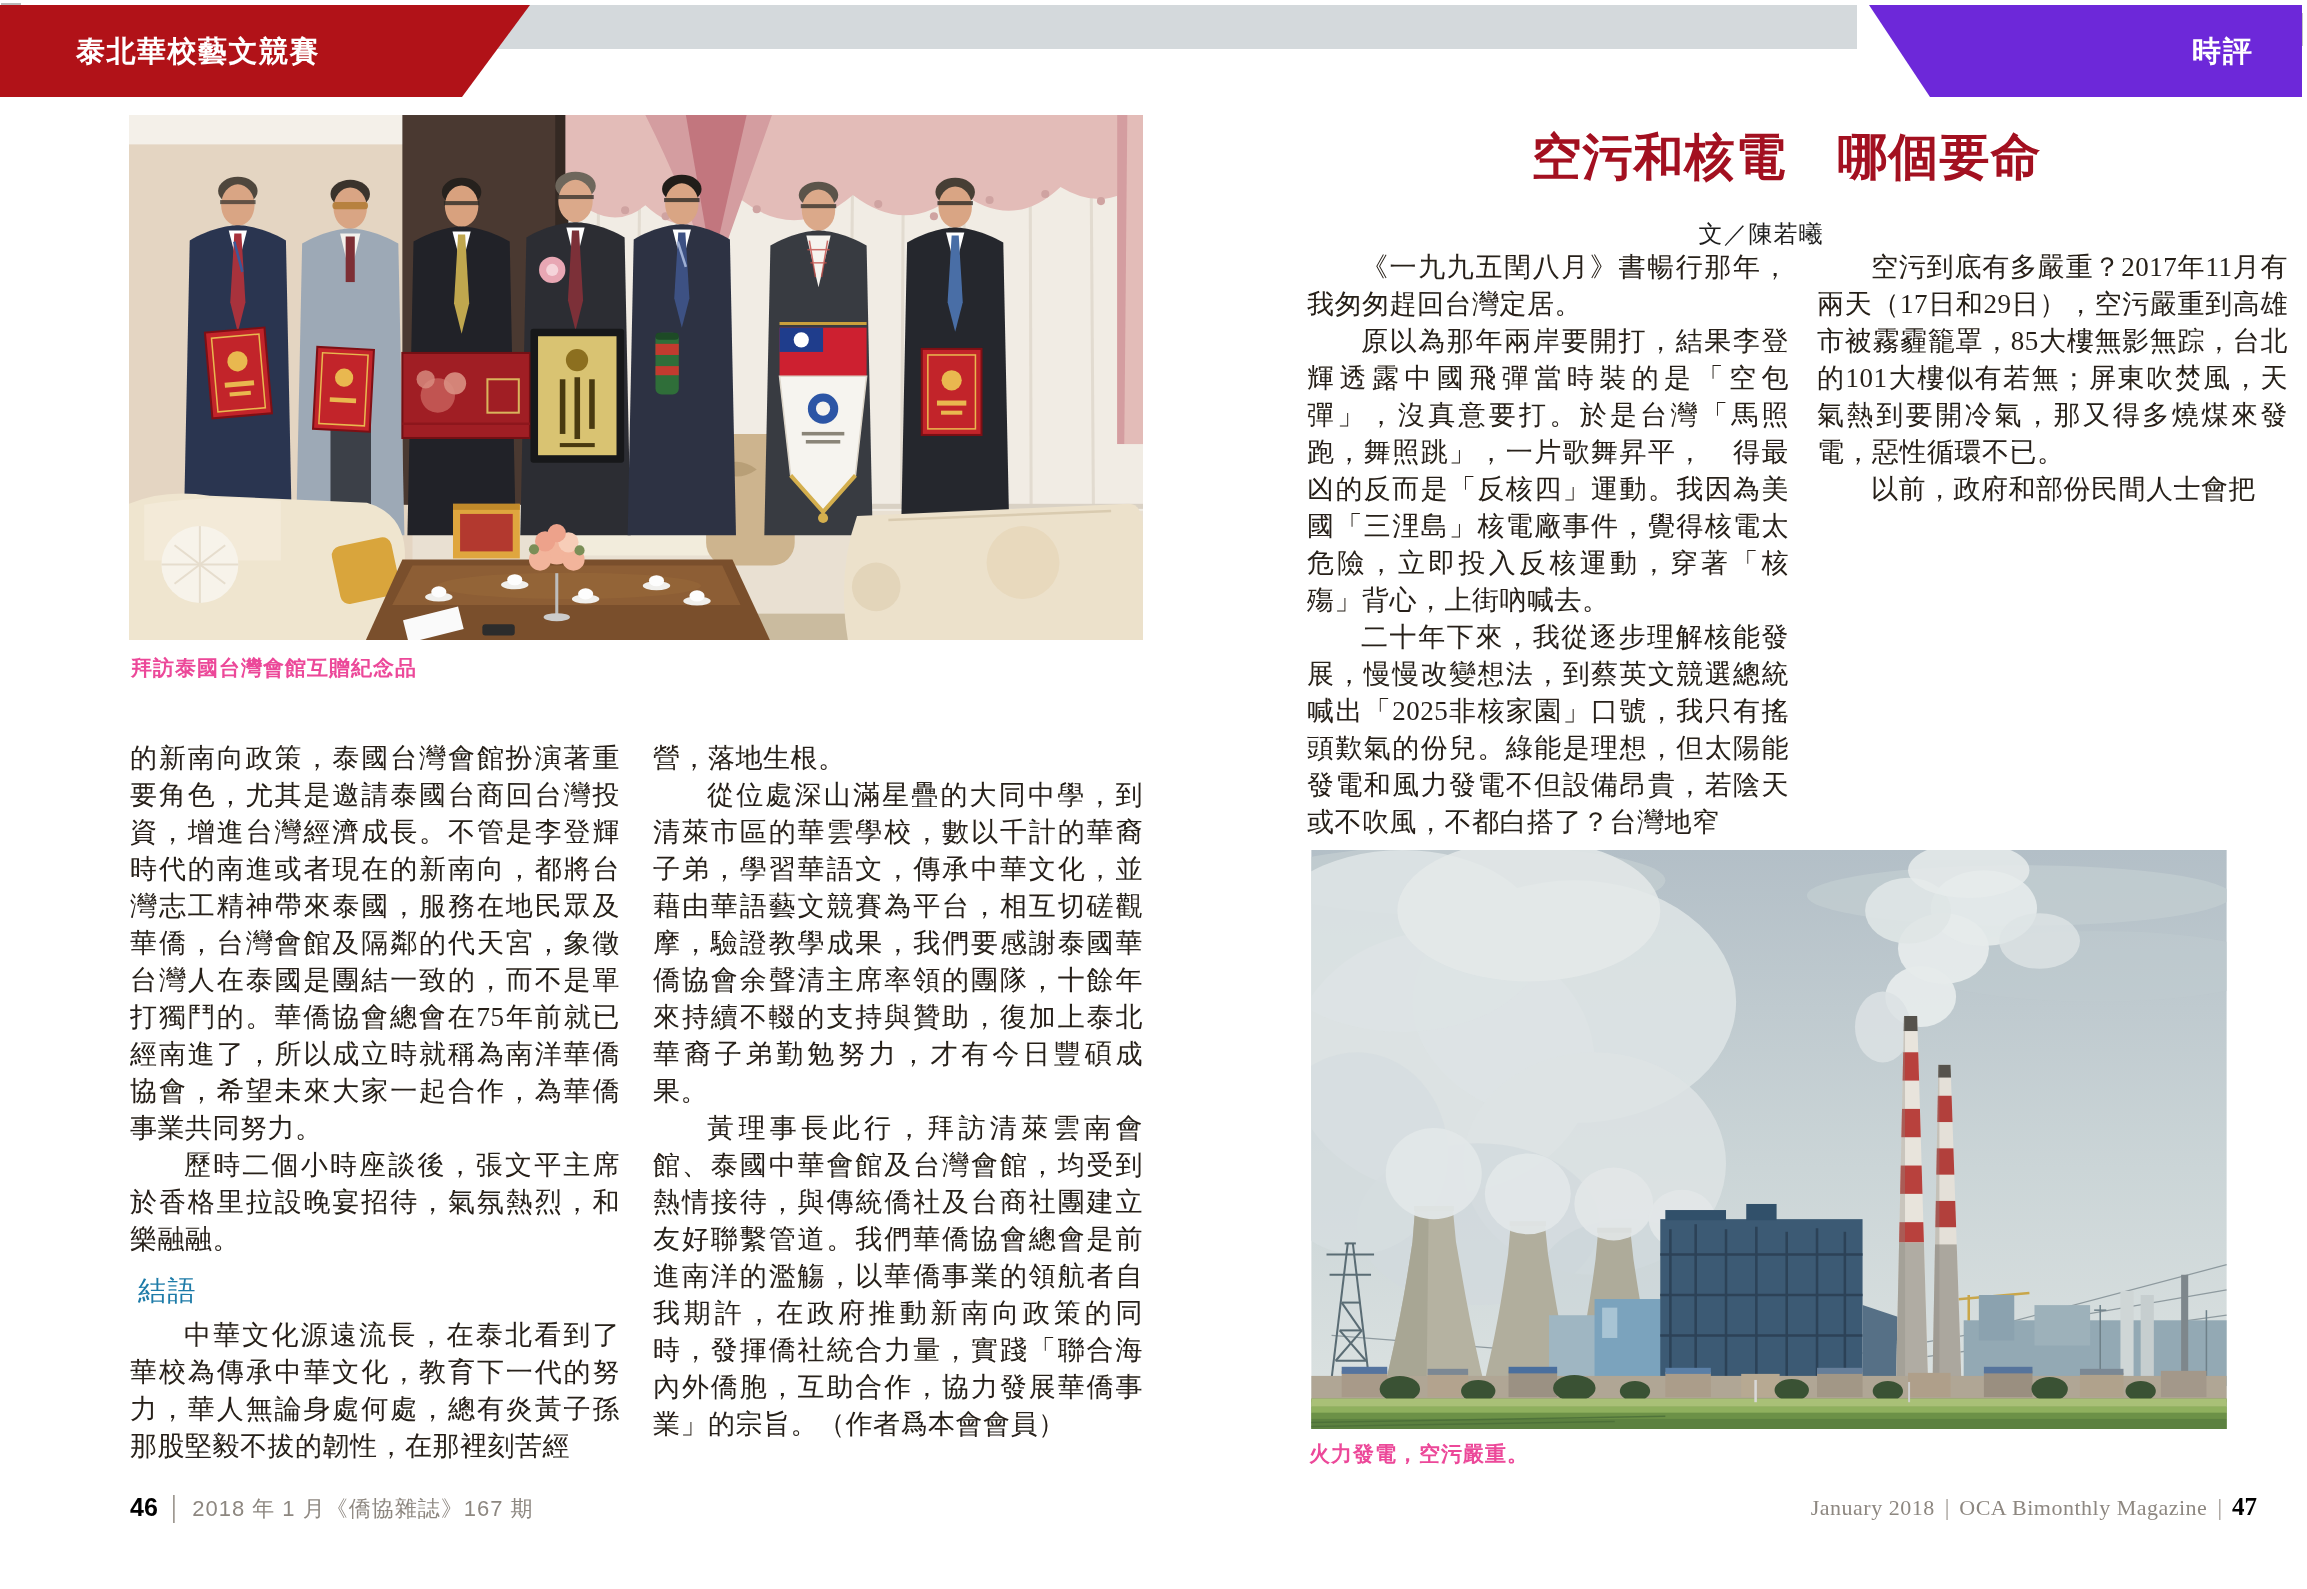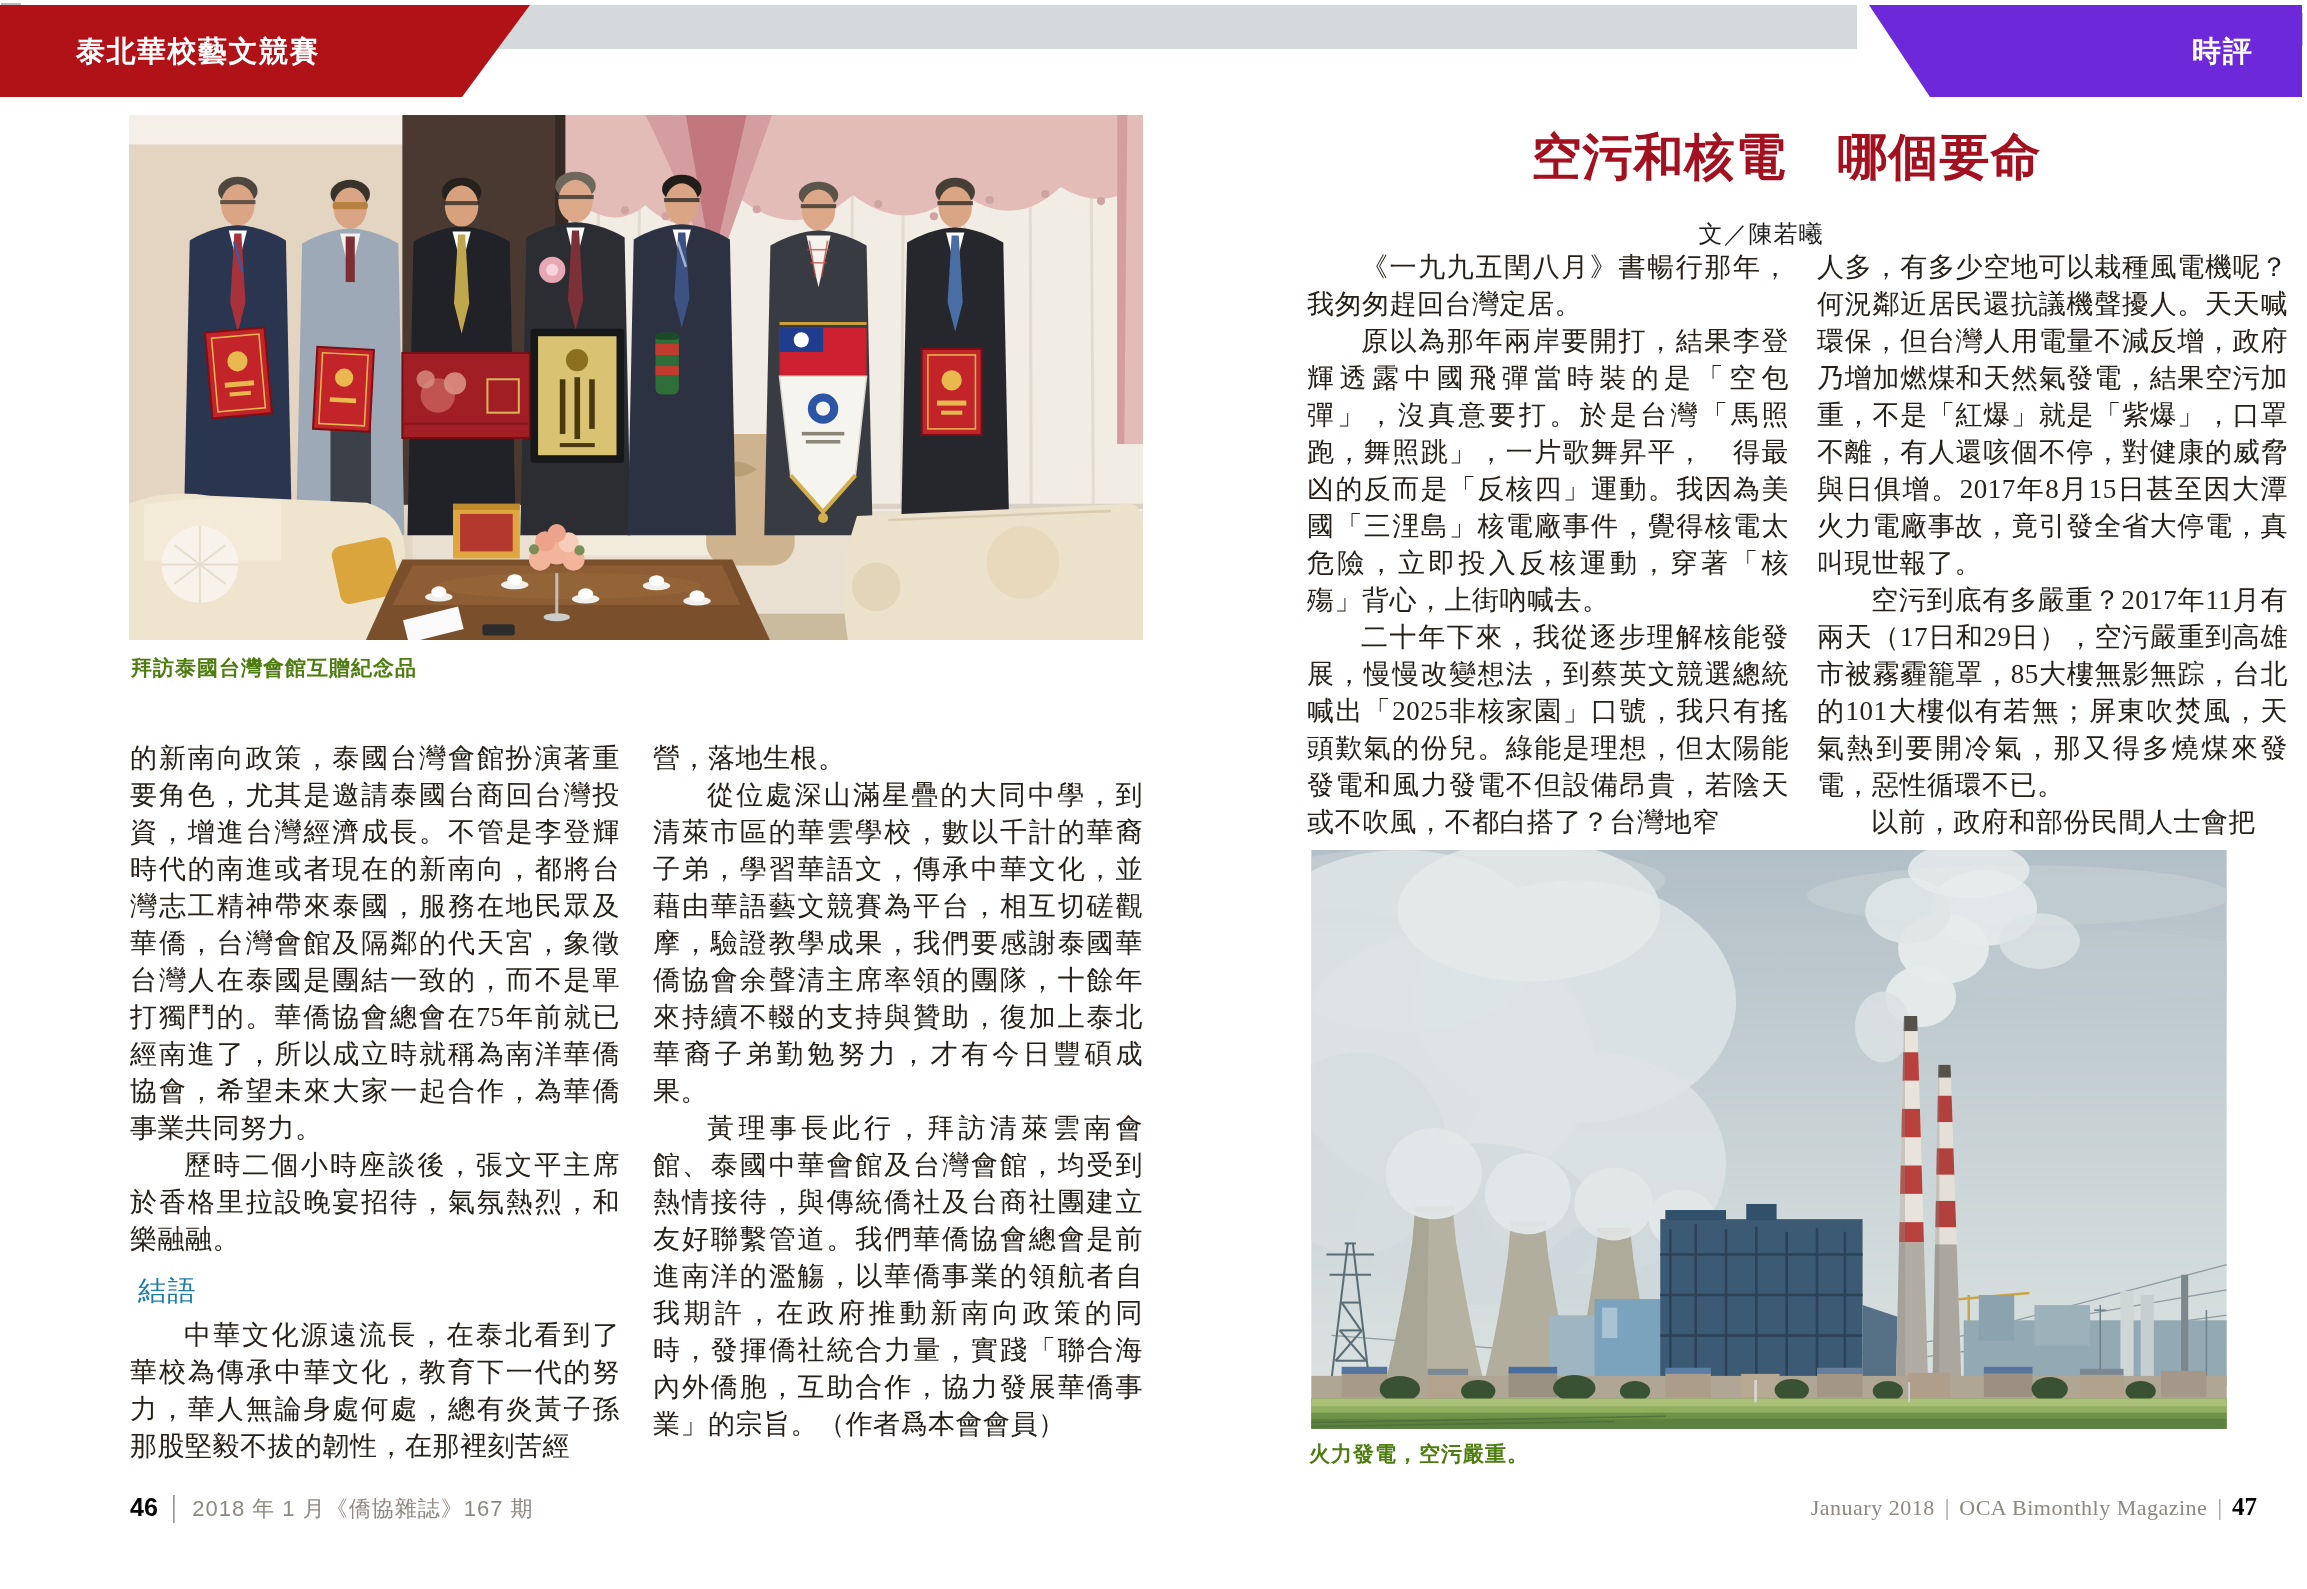--- a/index.html
+++ b/index.html
@@ -18,21 +18,21 @@
                font-family:"Liberation Sans","DejaVu Sans",sans-serif;font-weight:bold;
                font-size:29px;letter-spacing:2px;}
   .cropmark-tl-v{position:absolute;left:1px;top:3px;width:2px;height:36px;background:#b9b9b9;}
   .cropmark-tl-h{position:absolute;left:1px;top:3px;width:20px;height:2px;background:#b9b9b9;}
   .cropmark-tr-v{position:absolute;left:2301px;top:13px;width:2px;height:33px;background:#c4c4c4;}
   
   .photo-left{position:absolute;left:129px;top:115px;width:1014px;height:525px;overflow:hidden;}
   .photo-right{position:absolute;left:1311px;top:850px;width:916px;height:579px;overflow:hidden;}
   .photo-left svg,.photo-right svg{display:block;}
   
-  .caption{position:absolute;font-weight:bold;color:#4d7c0f;font-size:21px;letter-spacing:1px;
+  .caption{position:absolute;font-weight:bold;color:#ec4899;font-size:21px;letter-spacing:1px;
            font-family:"Liberation Sans","DejaVu Sans",sans-serif;}
   .caption-left{left:131px;top:654px;}
   .caption-right{left:1309px;top:1440px;}
   
   .article-title{position:absolute;left:1311px;top:124px;width:951px;text-align:center;
            font-weight:bold;font-size:50px;color:#a31020;letter-spacing:1px;}
   .byline-row{position:absolute;left:1311px;top:218px;width:885px;display:flex;align-items:center;flex-direction:column;}
   .byline-rule{flex:1;height:4.6px;background:#a3a3a3;}
   .byline{margin-left:15px;font-size:24px;color:#1d1d1d;letter-spacing:1px;white-space:nowrap;}
   
@@ -330,21 +330,20 @@
     <div class="byline-rule"></div>
     <div class="byline">文／陳若曦</div>
   </div>
 
   <div class="col" id="r-col1">
     <p class="indent">《一九九五閏八月》書暢行那年，我匆匆趕回台灣定居。</p>
     <p class="indent">原以為那年兩岸要開打，結果李登輝透露中國飛彈當時裝的是「空包彈」，沒真意要打。於是台灣「馬照跑，舞照跳」，一片歌舞昇平，　得最凶的反而是「反核四」運動。我因為美國「三浬島」核電廠事件，覺得核電太危險，立即投入反核運動，穿著「核殤」背心，上街吶喊去。</p>
     <p class="indent">二十年下來，我從逐步理解核能發展，慢慢改變想法，到蔡英文競選總統喊出「2025非核家園」口號，我只有搖頭歎氣的份兒。綠能是理想，但太陽能發電和風力發電不但設備昂貴，若陰天或不吹風，不都白搭了？台灣地窄</p>
   </div>
   <div class="col" id="r-col2">
-    <p>人多，有多少空地可以栽種風電機呢？何況鄰近居民還抗議機聲擾人。天天喊環保，但台灣人用電量不減反增，政府乃增加燃煤和天然氣發電，結果空污加重，不是「紅爆」就是「紫爆」，口罩不離，有人還咳個不停，對健康的威脅與日俱增。2017年8月15日甚至因大潭火力電廠事故，竟引發全省大停電，真叫現世報了。</p>
     <p class="indent">空污到底有多嚴重？2017年11月有兩天（17日和29日），空污嚴重到高雄市被霧霾籠罩，85大樓無影無踪，台北的101大樓似有若無；屏東吹焚風，天氣熱到要開冷氣，那又得多燒煤來發電，惡性循環不已。</p>
     <p class="indent">以前，政府和部份民間人士會把</p>
   </div>
 
   <div class="photo-right">
     <svg width="916" height="579" viewBox="0 0 1810 1145" xmlns="http://www.w3.org/2000/svg">
       <defs>
         <linearGradient id="sky" x1="0" y1="0" x2="0" y2="1">
           <stop offset="0" stop-color="#b3bfc7"></stop>
           <stop offset="0.55" stop-color="#cbd5d7"></stop>

